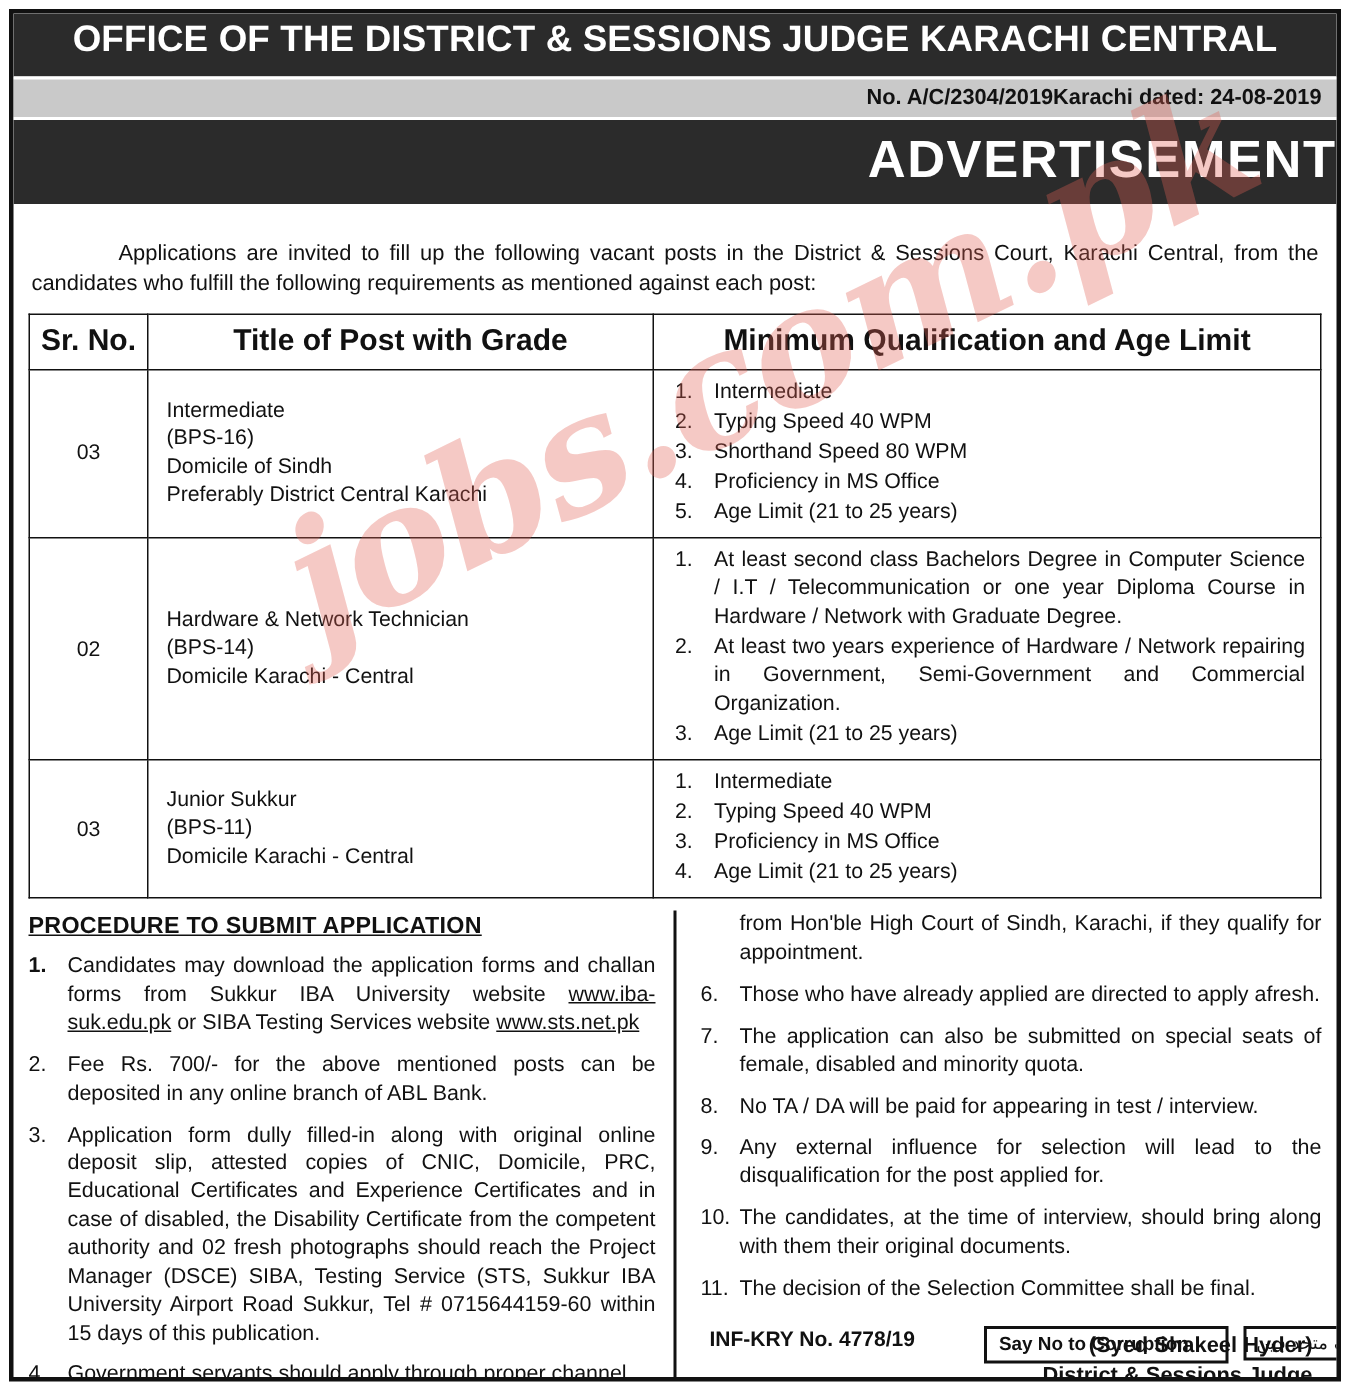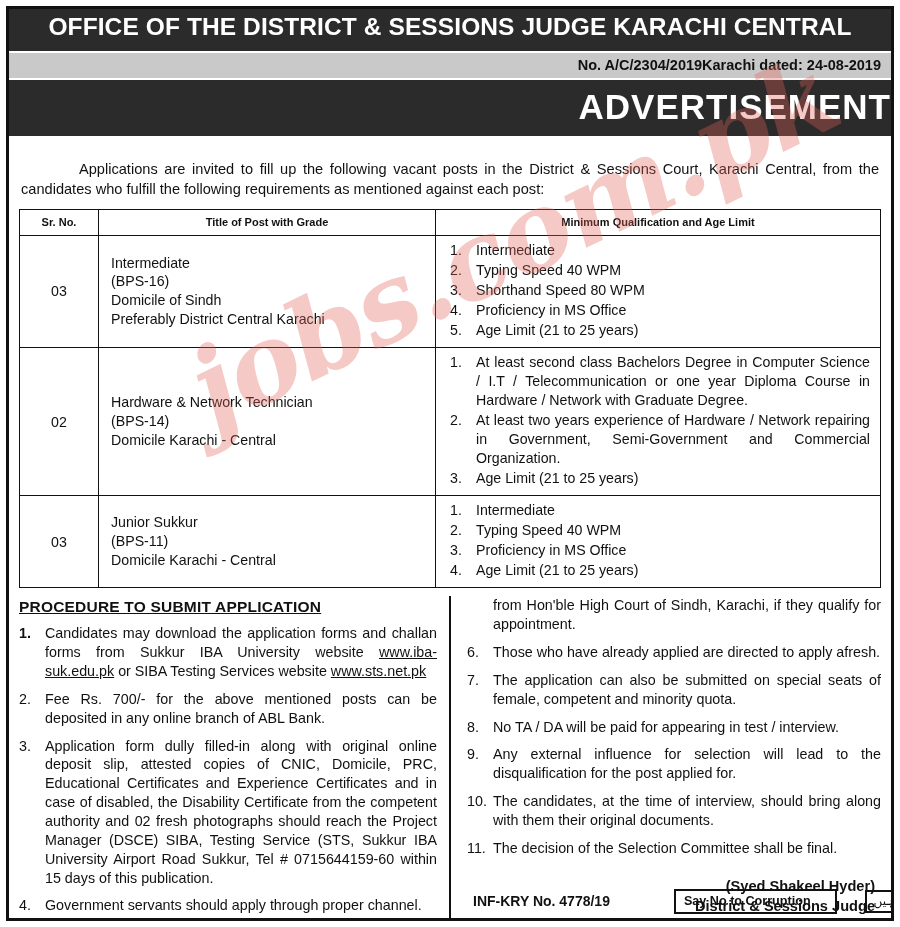--- a/index.html
+++ b/index.html
@@ -80,21 +80,21 @@
     border-collapse: collapse;
     width: 862px;
     margin: 2px auto 0 auto;
     table-layout: fixed;
   }
   table.posts th, table.posts td {
     border: 1px solid #111111;
     vertical-align: middle;
   }
   table.posts thead th {
-    font-size: 11px;
+    font-size: 20px;
     font-weight: bold;
     text-align: center;
     padding: 6px 2px 7px 2px;
   }
   td.sr {
     text-align: center;
     font-size: 14.2px;
     width: 74px;
   }
   td.title {
@@ -198,24 +198,23 @@
   }
 
   
   .footer-strip {
     position: absolute;
     left: 448px;
     right: 0;
     bottom: 0;
     height: 34px;
     display: flex;
-    align-items: center;
+    align-items: flex-start;
     padding-left: 16px;
     box-sizing: border-box;
-    gap: 18px;
   }
   .inf-no {
     font-size: 14px;
     font-weight: bold;
     margin-right: 30px;
     white-space: nowrap;
   }
   .say-no {
     border: 2px solid #111111;
     font-size: 12.6px;
@@ -403,21 +402,21 @@
 
       <div class="proc-right">
         <div class="cont-para">from Hon'ble High Court of Sindh, Karachi, if they qualify for appointment.</div>
         <ol class="proclist" id="proc-right-list">
             <li>
               <span class="num">6.</span>
               <span class="txt">Those who have already applied are directed to apply afresh.</span>
             </li>
             <li>
               <span class="num">7.</span>
-              <span class="txt">The application can also be submitted on special seats of female, competent and minority quota.</span>
+              <span class="txt">The application can also be submitted on special seats of female, disabled and minority quota.</span>
             </li>
             <li>
               <span class="num">8.</span>
               <span class="txt">No  TA / DA will be paid for appearing in test / interview.</span>
             </li>
             <li>
               <span class="num">9.</span>
               <span class="txt">Any external influence for selection will lead to the disqualification for the post applied for.</span>
             </li>
             <li>

